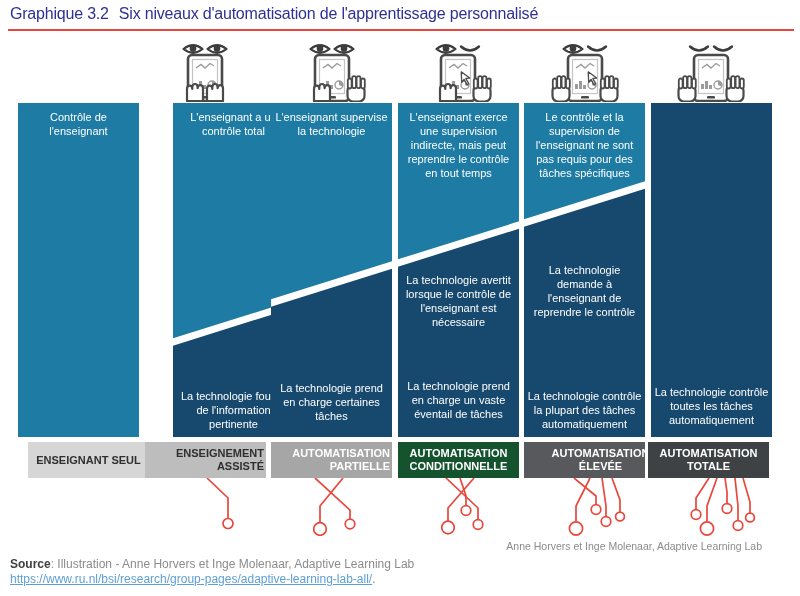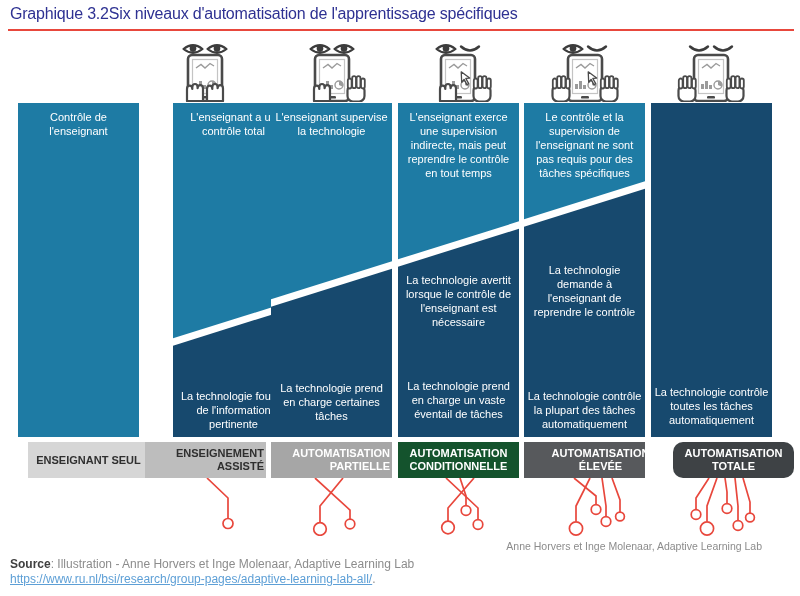--- a/index.html
+++ b/index.html
@@ -4,37 +4,37 @@
 <style>
   :root{
     --title-blue:#2e3192; --accent-red:#e8473c; --teal:#1e7ba4; --navy:#17496e;
     --gray-text:#8c8c8c; --link-blue:#5d9fd6; --source-dark:#3f3f3f;
   }
   *{box-sizing:border-box; margin:0; padding:0;}
   body{background:#fff; font-family:"Liberation Sans", sans-serif;}
   .page{position:relative; width:800px; height:596px; background:#fff; overflow:hidden;}
 
   .title{position:absolute; left:10px; top:5px; font-size:16px; color:var(--title-blue); letter-spacing:-0.2px; white-space:nowrap;}
-  .title .prefix{}
+  .title .prefix{margin-right:10px;}
   .title-rule{position:absolute; left:8px; top:29px; width:786px; height:2px; background:var(--accent-red);}
 
   .col-icon{position:absolute; top:40px; width:76px; height:62px;}
   .icon-c2{left:167px;} .icon-c3{left:294px;} .icon-c4{left:420px;} .icon-c5{left:547px;} .icon-c6{left:673px;}
 
   .col{position:absolute; top:103px; width:121px; height:334px;}
   .col-c1{left:18px;} .col-c2{left:145px;margin-left:28px;} .col-c3{left:271px;} .col-c4{left:398px;} .col-c5{left:524px;} .col-c6{left:651px;}
   .col-bg{position:absolute; inset:0; width:100%; height:100%;}
   .fill-teal{fill:var(--teal);} .fill-navy{fill:var(--navy);}
   .col-text{position:absolute; left:3px; right:3px; color:#fff; font-size:11px; line-height:1.28; text-align:center;}
   .top-text{top:7px;}
   .mid-c4{top:170px;} .mid-c5{top:160px;}
   .bot-c2{bottom:6px;} .bot-c3{bottom:14px;} .bot-c4{bottom:16px;} .bot-c5{bottom:6px;} .bot-c6{bottom:10px;}
 
   .label{position:absolute; top:442px; width:121px; height:36px; display:flex; align-items:center; justify-content:center; text-align:center; font-size:11px; font-weight:bold; line-height:1.18; padding:2px;}
-  .label-c1{left:28px;} .label-c2{left:145px;text-align:right;} .label-c3{left:271px;text-align:right;} .label-c4{left:398px;} .label-c5{left:524px;} .label-c6{left:673px;border-radius:10px;}
+  .label-c1{left:28px;} .label-c2{left:145px;text-align:right;} .label-c3{left:271px;text-align:right;} .label-c4{left:398px;} .label-c5{left:524px;} .label-c6{left:648px;}
 
   .wires{position:absolute; top:478px; width:121px; height:58px;}
   .wires path, .wires circle{stroke:var(--accent-red); fill:none; stroke-width:1.7;}
   .wires circle{fill:#fff;}
   .wires-c2{left:145px;} .wires-c3{left:271px;} .wires-c4{left:398px;} .wires-c5{left:524px;} .wires-c6{left:651px;}
 
   .attribution{position:absolute; right:38px; top:540px; font-size:10.5px; color:var(--gray-text);}
   .source-line{position:absolute; left:10px; top:557px; font-size:12px; color:var(--gray-text);}
   .source-line .src{font-weight:bold; color:var(--source-dark);}
   .source-url{position:absolute; left:10px; top:572px; font-size:12px;}
@@ -74,21 +74,21 @@
     </g>
     <g id="cursor-arrow">
       <path d="M4.5,14 L4.5,8 L1,9.5 L5.5,0 L10,9.5 L6.5,8 L6.5,14 Z" fill="#fff" stroke="#4a4a4a" stroke-width="1.3" stroke-linejoin="round" transform="rotate(-28 5.5 7)"></path>
     </g>
   </defs>
 </svg>
 
 <div class="page">
 
   <div class="title">
-    <span class="prefix">Graphique 3.2</span><span>Six niveaux d'automatisation de l'apprentissage spécifiques</span>
+    <span class="prefix">Graphique 3.2</span><span>Six niveaux d'automatisation de l'apprentissage personnalisé</span>
   </div>
   <div class="title-rule"></div>
 
   <svg class="col-icon icon-c2" viewBox="0 0 76 62">
     <use href="#eye-open" transform="translate(26,9)"></use>
       <use href="#eye-open" transform="translate(50,9)"></use>
     <use href="#tablet" transform="translate(38,15)"></use>
     <use href="#hand-grip" transform="translate(28,40)"></use>
       <use href="#hand-grip" transform="translate(48,40)"></use>
   </svg>

